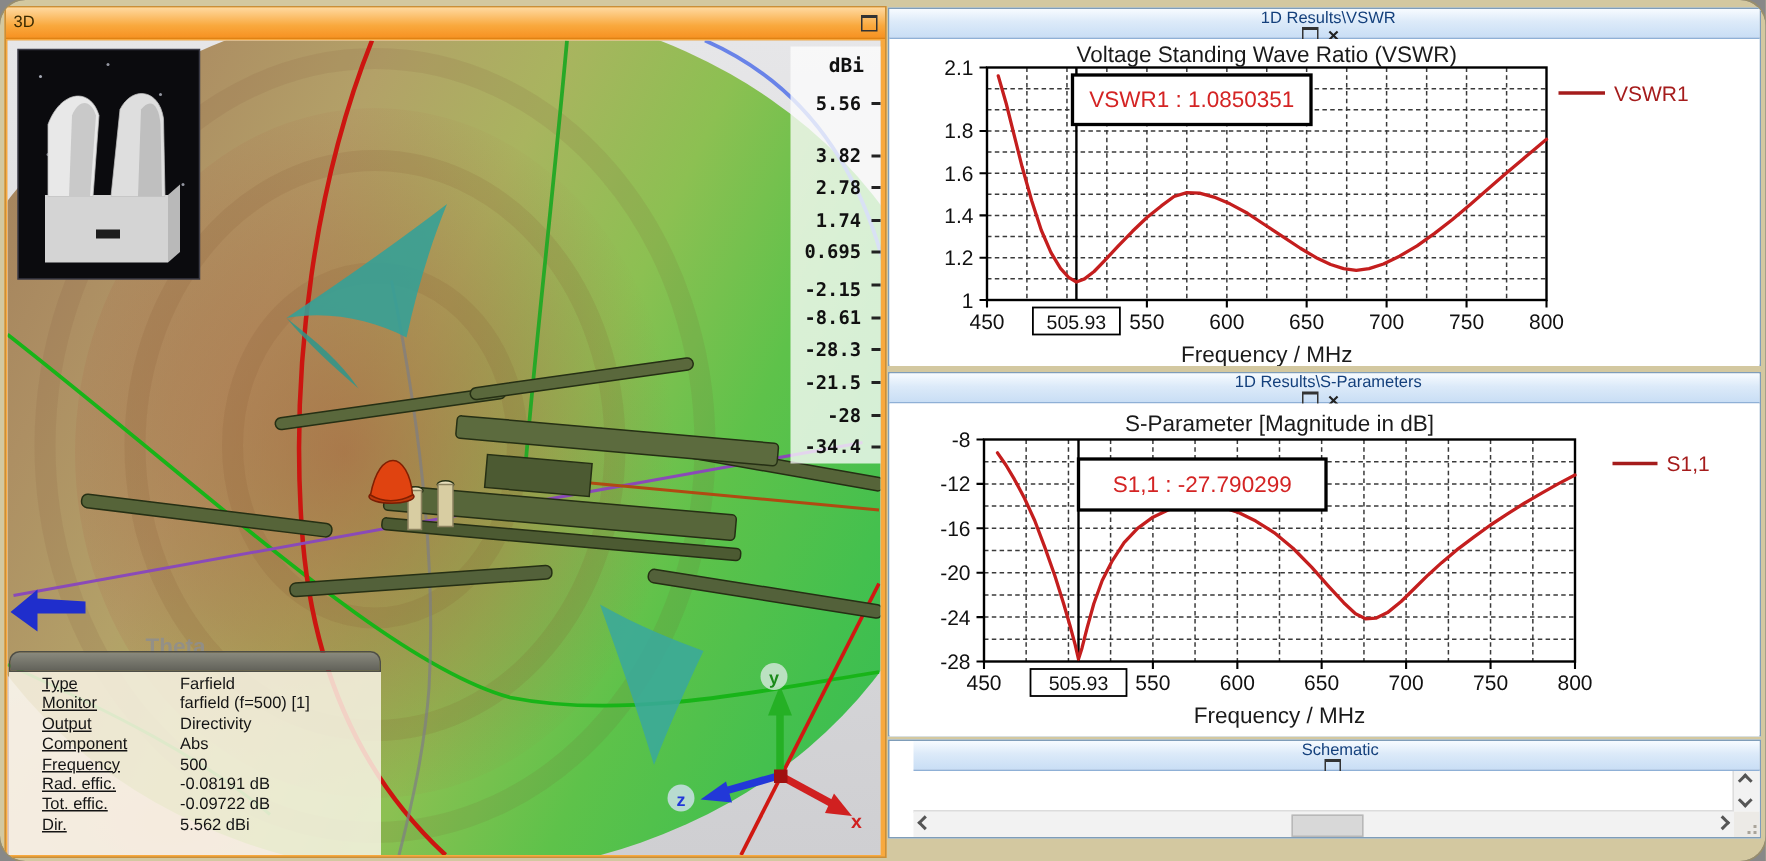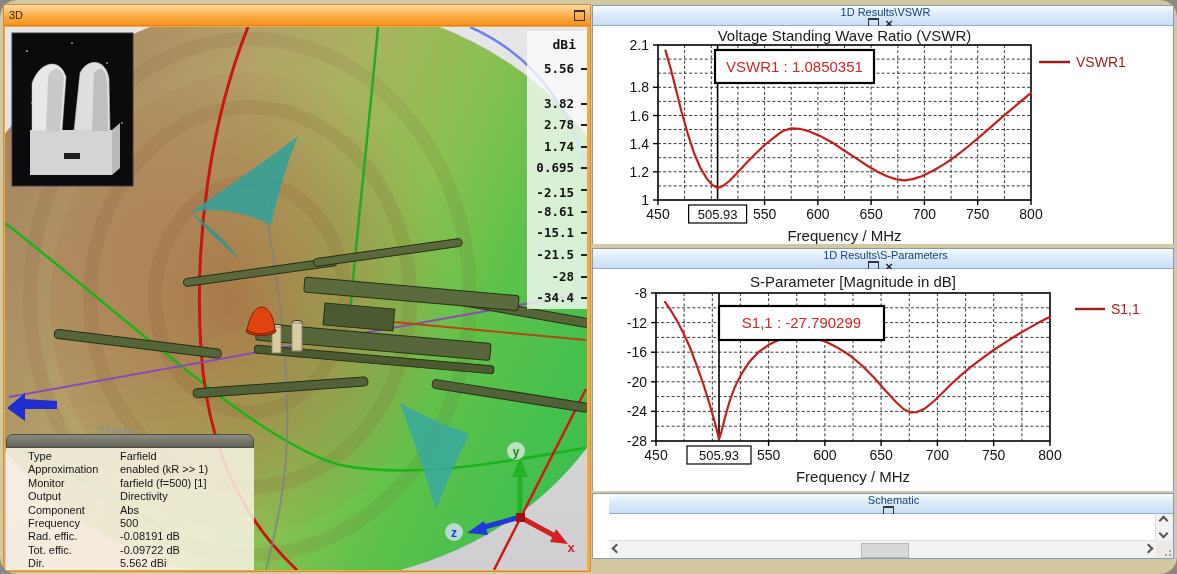--- a/index.html
+++ b/index.html
@@ -21,21 +21,21 @@
   .cb-tick{position:absolute;left:54px;width:8px;height:2px;background:#222;}
   .cb-bar{position:absolute;left:64px;top:36px;width:27px;height:231px;border:1px solid #222;
     background:
       repeating-linear-gradient(to bottom, rgba(0,0,0,.22) 0 1px, transparent 1px 9.6px),
       linear-gradient(to bottom,#e80000,#ff6a00 12%,#ffd800 26%,#c8ff00 38%,#50e000 52%,#00d830 64%,#00e090 76%,#00d8d0 85%,#0080ff 94%,#0018d8);}
   
   .infobox{position:absolute;left:1px;top:407px;width:248px;height:134px;z-index:4;}
   .info-strip{height:12px;background:linear-gradient(#8a8a7e,#62625a);border-radius:7px 7px 0 0;border:1px solid #4e4e46;}
   .info-body{background:rgba(248,243,229,.85);height:122px;padding-top:2px;}
   .info-row{display:flex;height:13.4px;font-size:11px;color:#141414;}
-  .info-row .l{width:92px;margin-left:22px;}
+  .info-row .l{width:92px;margin-left:22px;text-decoration:underline;}
   .info-row .v{flex:1;}
   
   .rpanel{position:absolute;left:592px;width:582px;border:1px solid #7f9db9;background:#fff;box-sizing:border-box;}
   .bluebar{height:19px;display:flex;align-items:center;
            background:linear-gradient(#f7fbff,#dceaf9 45%,#c9def5);border-bottom:1px solid #8fb0d6;flex-direction:column;}
   .bluebar .t{font-size:11px;color:#14407c;padding-left:5px;flex:1;white-space:pre;}
   .winbtns{display:flex;align-items:center;gap:6px;margin-right:5px;}
   .btn-max{width:9px;height:8px;border:1px solid #333;border-top:2px solid #333;background:transparent;}
   .btn-close{font-size:13px;font-weight:bold;color:#222;line-height:10px;}
   .chart-host{position:relative;width:580px;height:100%;background:#fff;text-decoration:underline;}
@@ -193,36 +193,32 @@
         <div class="cb-tick" style="top:223px"></div>
           <div class="cb-tick" style="top:245px"></div>
         <div class="cb-tick" style="top:266px"></div>
         <span class="cb-label" style="top:31px">5.56</span>
         <span class="cb-label" style="top:66px">3.82</span>
         <span class="cb-label" style="top:87px">2.78</span>
         <span class="cb-label" style="top:109px">1.74</span>
         <span class="cb-label" style="top:130px">0.695</span>
         <span class="cb-label" style="top:155px">-2.15</span>
         <span class="cb-label" style="top:174px">-8.61</span>
-        <span class="cb-label" style="top:195px">-15.1</span>
+        <span class="cb-label" style="top:195px">-28.3</span>
         <span class="cb-label" style="top:217px">-21.5</span>
         <span class="cb-label" style="top:239px">-28</span>
         <span class="cb-label" style="top:260px">-34.4</span>
       </div>
 
       <div class="infobox">
         <div class="info-strip"></div>
         <div class="info-body">
           <div class="info-row">
               <span class="l">Type</span>
               <span class="v">Farfield</span>
-            </div>
-          <div class="info-row">
-              <span class="l">Approximation</span>
-              <span class="v">enabled (kR &gt;&gt; 1)</span>
             </div>
           <div class="info-row">
               <span class="l">Monitor</span>
               <span class="v">farfield (f=500) [1]</span>
             </div>
           <div class="info-row">
               <span class="l">Output</span>
               <span class="v">Directivity</span>
             </div>
           <div class="info-row">

